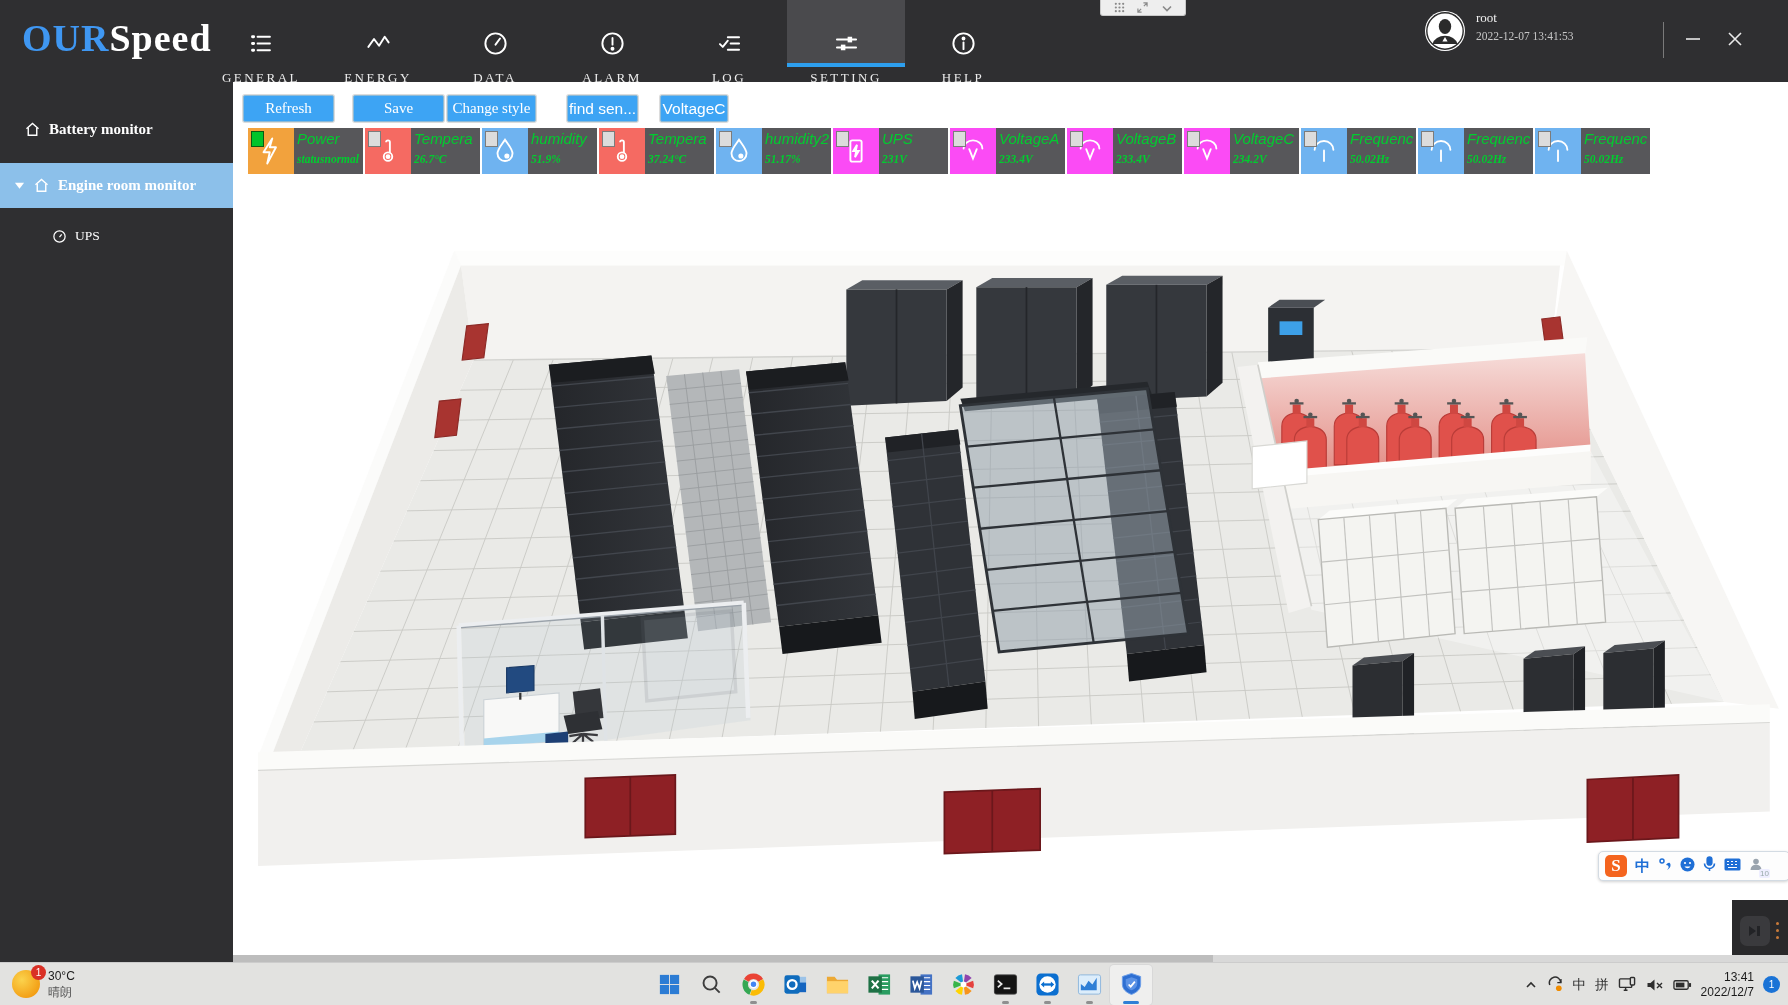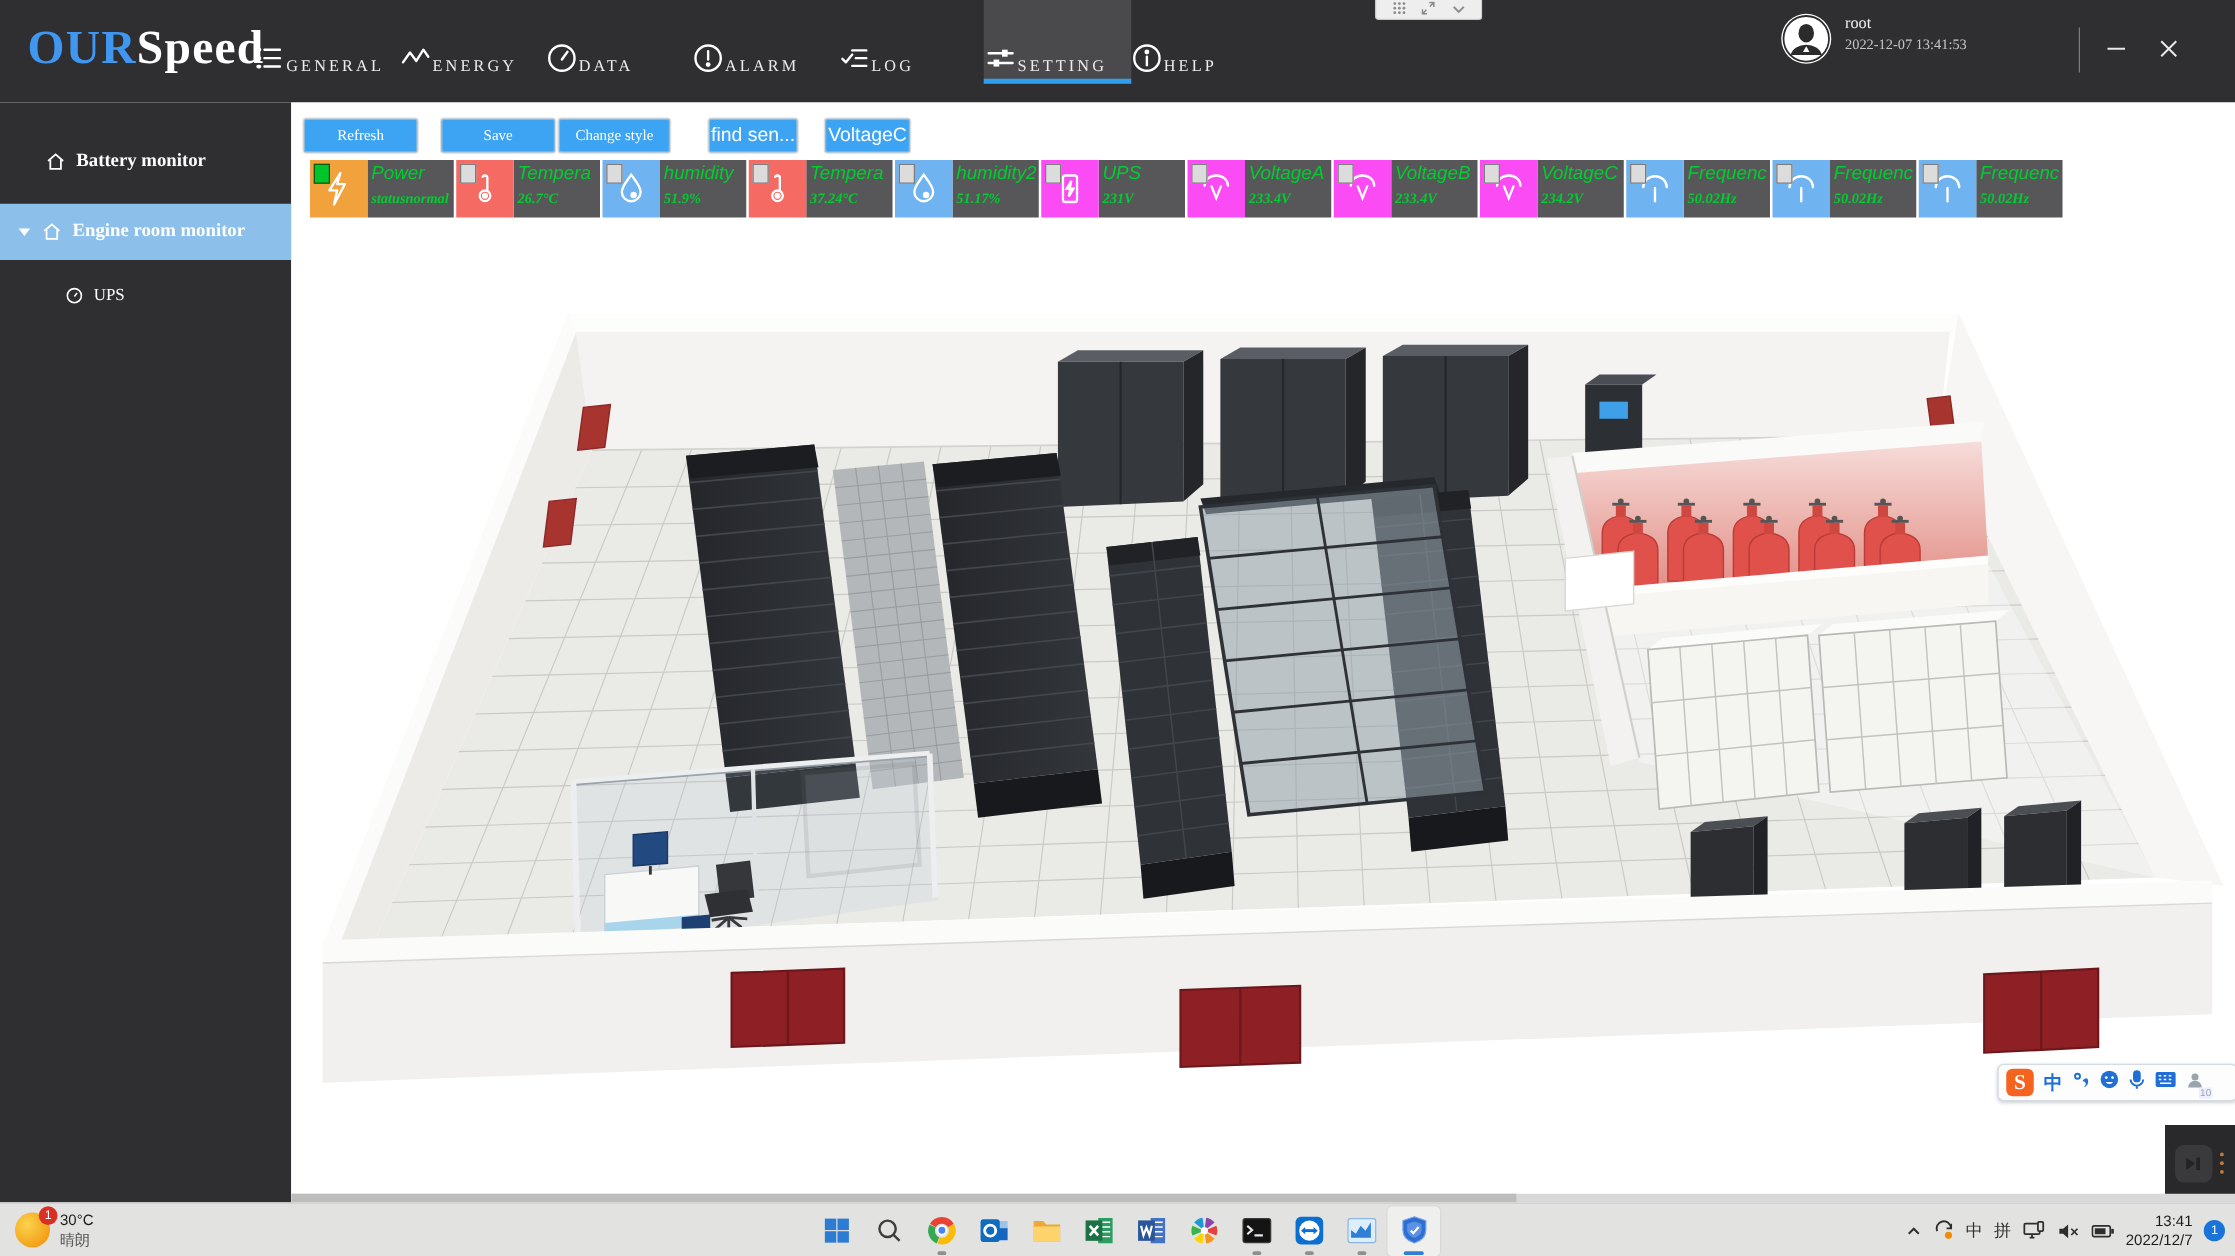--- a/index.html
+++ b/index.html
@@ -3,21 +3,21 @@
 <meta charset="utf-8">
 <style>
   html,body{margin:0;padding:0;background:#888;}
   #app{position:relative;width:1788px;height:1005px;overflow:hidden;background:#fff;
        font-family:"Liberation Sans",sans-serif;}
   
   #header{position:absolute;left:0;top:0;width:1788px;height:82px;background:#2f2f31;}
   #logo{position:absolute;left:22px;top:16px;font-family:"Liberation Serif",serif;
         font-weight:bold;font-size:38px;letter-spacing:1px;}
   #logo .l1{color:#3f97f2;} #logo .l2{color:#fff;}
-  .tab{position:absolute;top:0;width:118px;height:67px;display:flex;flex-direction:row;
+  .tab{position:absolute;top:0;width:118px;height:67px;display:flex;flex-direction:column;
        align-items:center;padding-top:30px;box-sizing:border-box;cursor:pointer;}
   .tab .lbl{margin-top:9px;font-family:"Liberation Serif",serif;font-size:13px;
        letter-spacing:2.5px;color:#ececec;}
   .tab.active{background:#4a4a4d;}
   .tab.active::after{content:"";position:absolute;left:0;bottom:0;width:100%;height:4px;background:#2d9fee;}
   #user{position:absolute;left:1424px;top:10px;display:flex;align-items:flex-start;gap:10px;}
   #user .meta{display:flex;flex-direction:column;gap:4px;}
   #user .name{color:#f2f2f2;font-size:13px;font-family:"Liberation Serif",serif;}
   #user .dt{color:#c7c7c7;font-size:11.5px;font-family:"Liberation Serif",serif;}
   #win-divider{position:absolute;left:1663px;top:22px;width:1px;height:36px;background:#7a7a7a;}
@@ -30,21 +30,21 @@
   
   #sidebar{position:absolute;left:0;top:82px;width:233px;height:880px;background:#2f2f31;}
   .side-item{position:absolute;left:0;width:233px;display:flex;align-items:center;cursor:pointer;
       color:#fff;font-family:"Liberation Serif",serif;font-weight:bold;font-size:15px;}
   .side-item svg{flex:0 0 auto;}
   
   #content{position:absolute;left:233px;top:82px;width:1555px;height:880px;background:#fff;overflow:hidden;}
   .tbtn{position:absolute;top:13px;height:27px;background:#3da4f4;border:1px solid #8bbad8;
       box-shadow:0 0 0 1px #dcdcdc;color:#fff;display:flex;align-items:center;justify-content:center;
       cursor:pointer;border-radius:2px;box-sizing:border-box;}
-  .tbtn.serif-btn{font-family:"Liberation Serif",serif;font-size:12px;}
+  .tbtn.serif-btn{font-family:"Liberation Serif",serif;font-size:15px;}
   .tbtn.sans-btn{font-family:"Liberation Sans",sans-serif;font-size:15.5px;}
   .chip{position:absolute;top:46px;width:115px;height:46px;display:flex;cursor:pointer;}
   .chip-ic{position:relative;width:46px;height:46px;flex:0 0 46px;display:flex;align-items:center;justify-content:center;}
   .chip-orange{background:#f2a23d;} .chip-red{background:#f56a62;}
   .chip-blue{background:#6fb3f0;} .chip-mag{background:#fb4bf5;}
   .chip-check{position:absolute;left:3px;top:3px;width:11px;height:14px;background:#dcdcdc;
       border:1px solid #7c7c7c;cursor:pointer;}
   .chip-check.on{background:#00c42a;border-color:#0a5a12;}
   .chip-body{flex:1;background:#57575a;overflow:hidden;padding:1px 0 0 3px;box-sizing:border-box;font-style:italic;}
   .chip-title{color:#00cd2f;font-size:15px;line-height:20px;white-space:nowrap;overflow:hidden;}
@@ -195,21 +195,21 @@
         </svg></span>
     <span><svg width="11" height="11" viewBox="0 0 12 12" fill="none" stroke="#8a8a8a" stroke-width="1.3">
           <path d="M7 1h4v4M5 11H1V7M11 1L7.5 4.5M1 11l3.5-3.5"></path>
         </svg></span>
     <span><svg width="12" height="9" viewBox="0 0 12 9" fill="none" stroke="#8a8a8a" stroke-width="1.6">
           <path d="M2 2.5l4 4 4-4"></path>
         </svg></span>
   </div>
 
   <div id="sidebar">
-    <div class="side-item" style="top:26px;height:42px;padding-left:36px">
+    <div class="side-item" style="top:26px;height:42px;padding-left:24px">
       <span style="margin-right:8px;display:flex">
           <svg width="17" height="17" viewBox="0 0 24 24" fill="none" stroke="#fff" stroke-width="2">
             <path d="M3.5 11L12 3.5 20.5 11"></path>
             <path d="M6 9.5V20h12V9.5"></path>
           </svg>
         </span>
       <span>Battery monitor</span>
     </div>
     <div class="side-item" style="top:81px;height:45px;padding-left:14px;background:#8cc0ea">
       <span style="margin-right:8px;display:flex">

